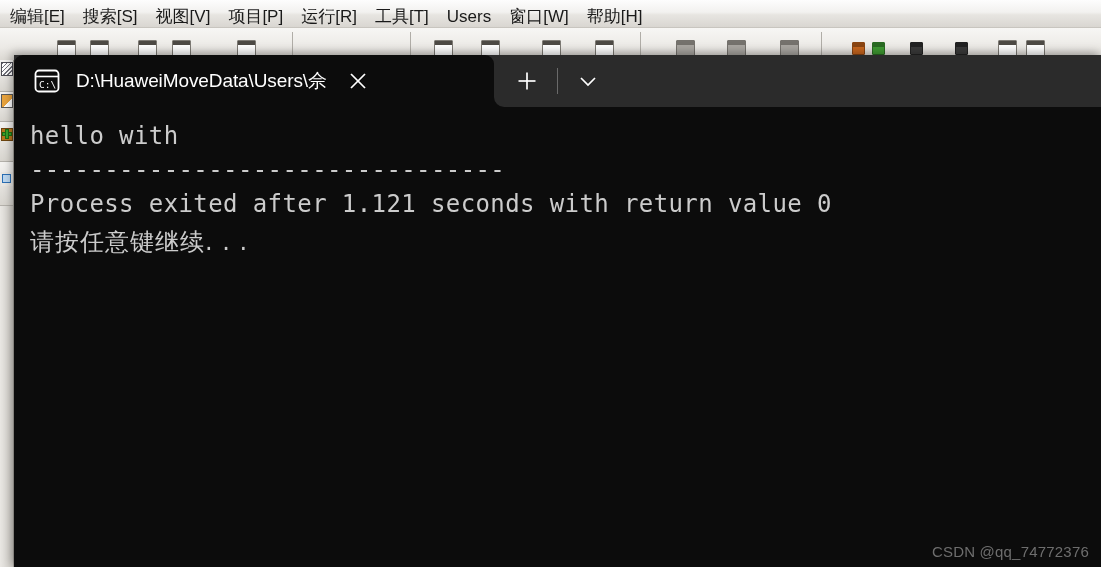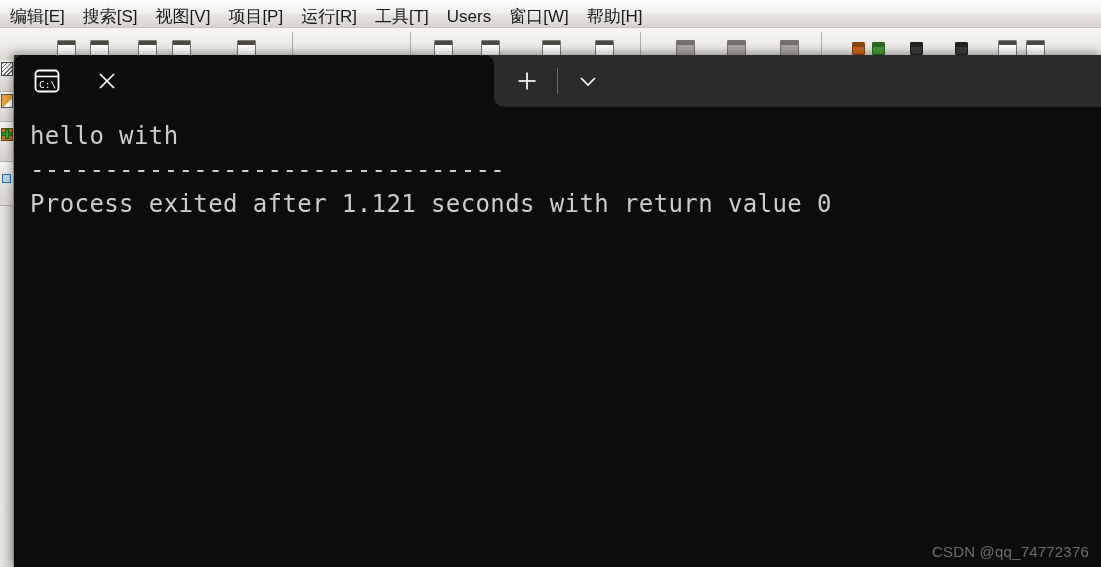--- a/index.html
+++ b/index.html
@@ -369,20 +369,21 @@
       <div class="tab-corner right"></div>
 
       <div id="tab-icon">
         <svg width="30" height="30" viewBox="0 0 30 30" aria-hidden="true">
           <rect x="3.5" y="4.5" width="23" height="21" rx="3.5" ry="3.5" fill="none" stroke="#ffffff" stroke-width="1.8"></rect>
           <line x1="3.5" y1="10.5" x2="26.5" y2="10.5" stroke="#ffffff" stroke-width="1.6"></line>
           <text x="7" y="21.5" font-family="DejaVu Sans Mono, monospace" font-size="9.5" fill="#ffffff">C:\</text>
         </svg>
       </div>
 
+      <div id="tab-title">D:\HuaweiMoveData\Users\佘</div>
 
       <div id="tab-close">
         <svg width="22" height="22" viewBox="0 0 22 22" aria-hidden="true">
           <line x1="4" y1="4" x2="18" y2="18" stroke="#ffffff" stroke-width="1.7"></line>
           <line x1="18" y1="4" x2="4" y2="18" stroke="#ffffff" stroke-width="1.7"></line>
         </svg>
       </div>
     </div>
 
     <div id="tab-after">
@@ -399,17 +400,18 @@
         </svg>
       </div>
     </div>
 
   </div>
 
   <div id="terminal-body">
     <div class="term-line">hello with</div>
     <div class="term-line rule">--------------------------------</div>
     <div class="term-line">Process exited after 1.121 seconds with return value 0</div>
+    <div class="term-line cjk">请按任意键继续. . .</div>
 
     <div id="watermark">CSDN @qq_74772376</div>
   </div>
 
 </div>
 
 </body></html>

